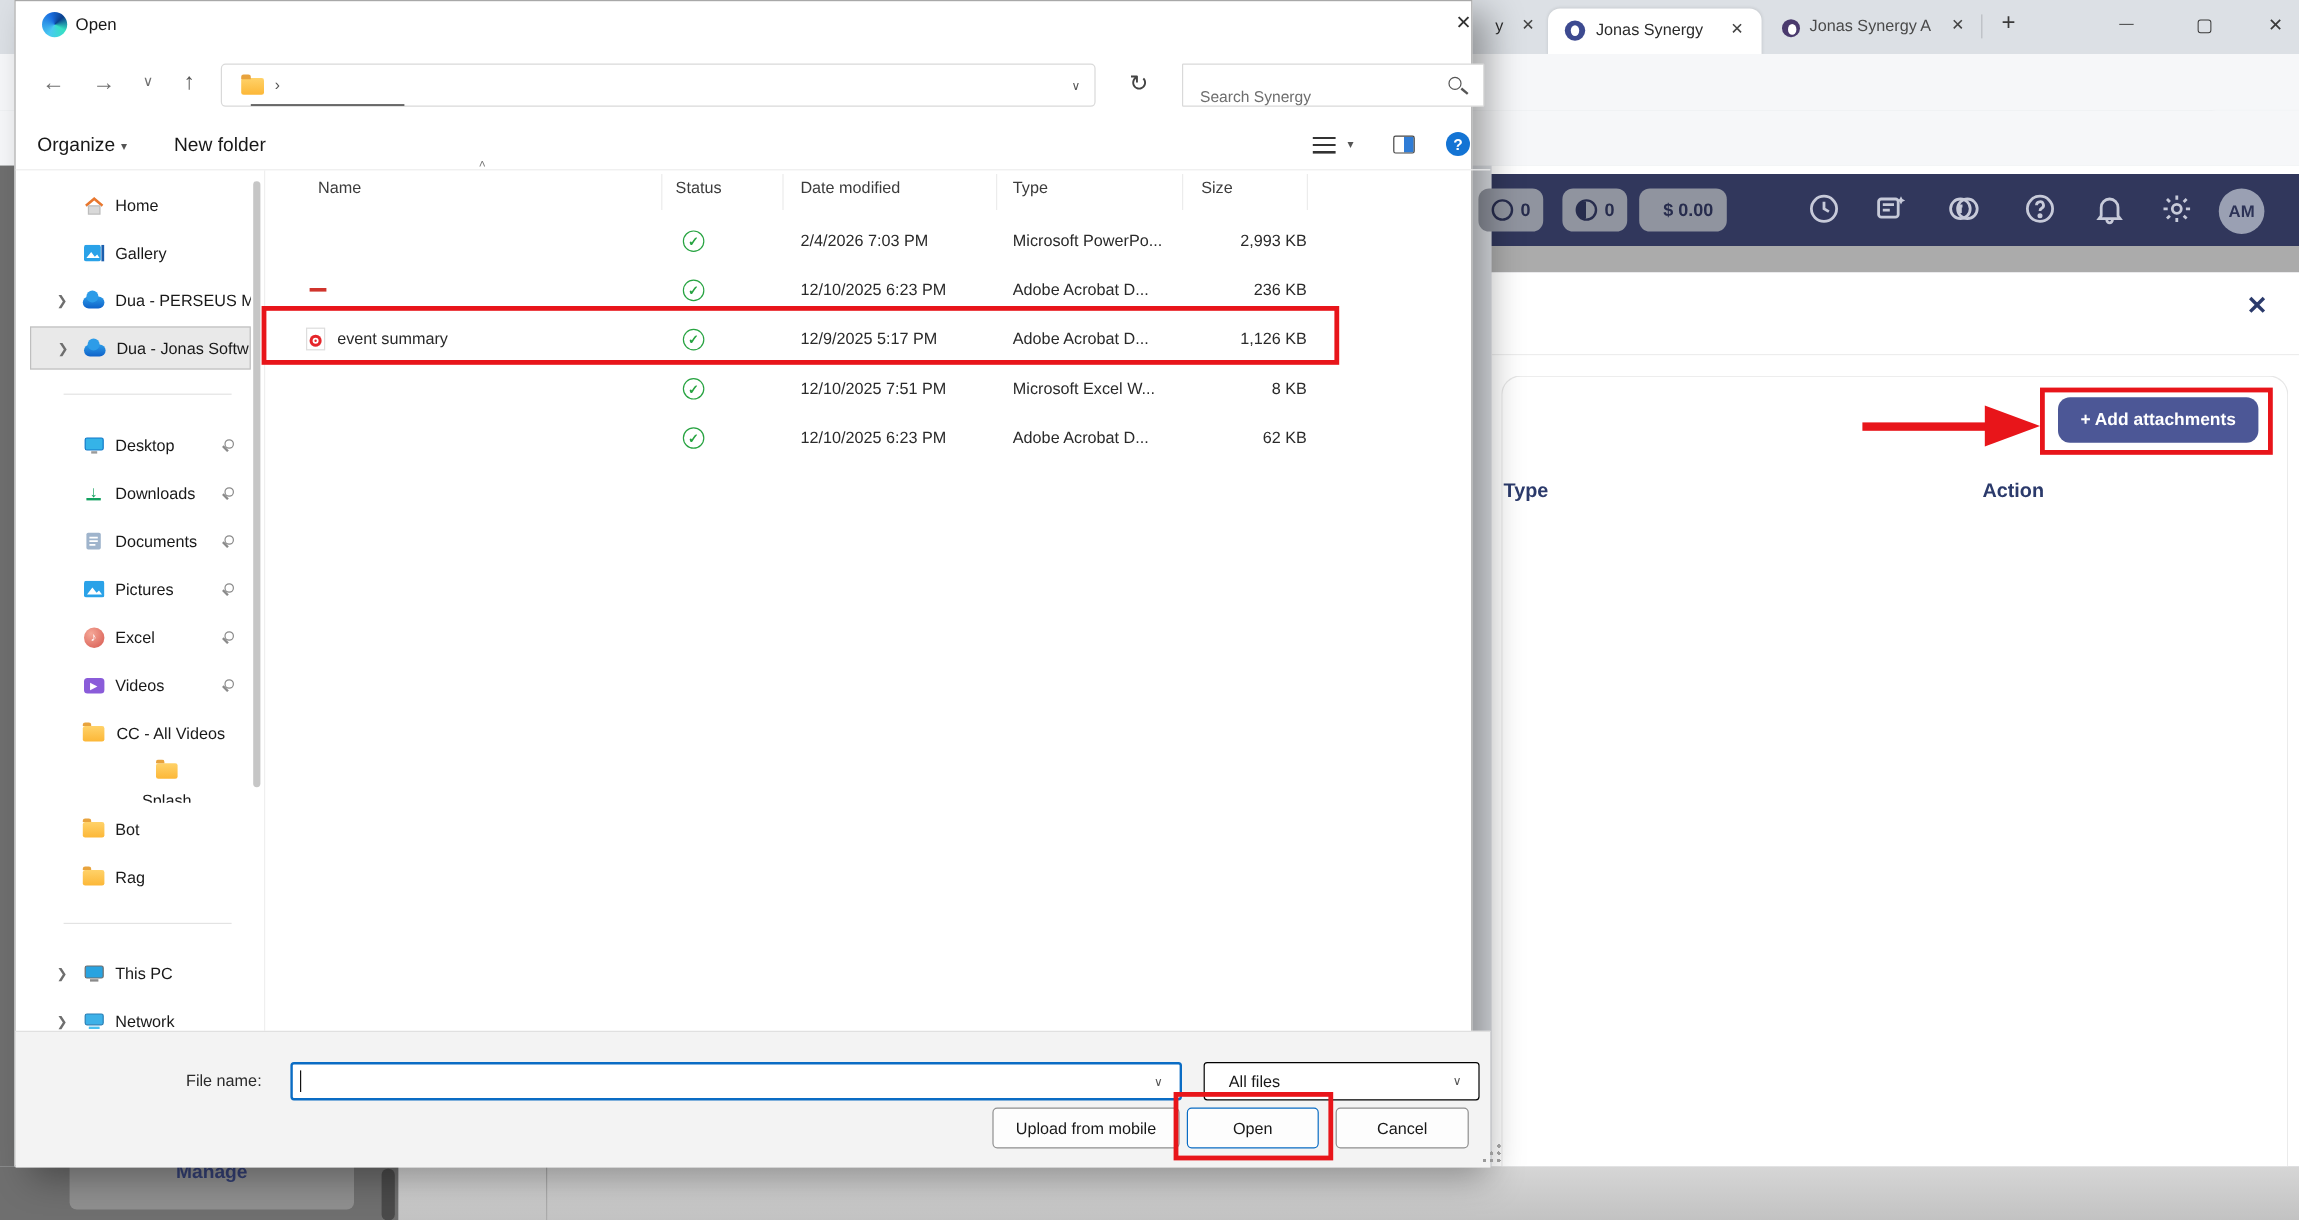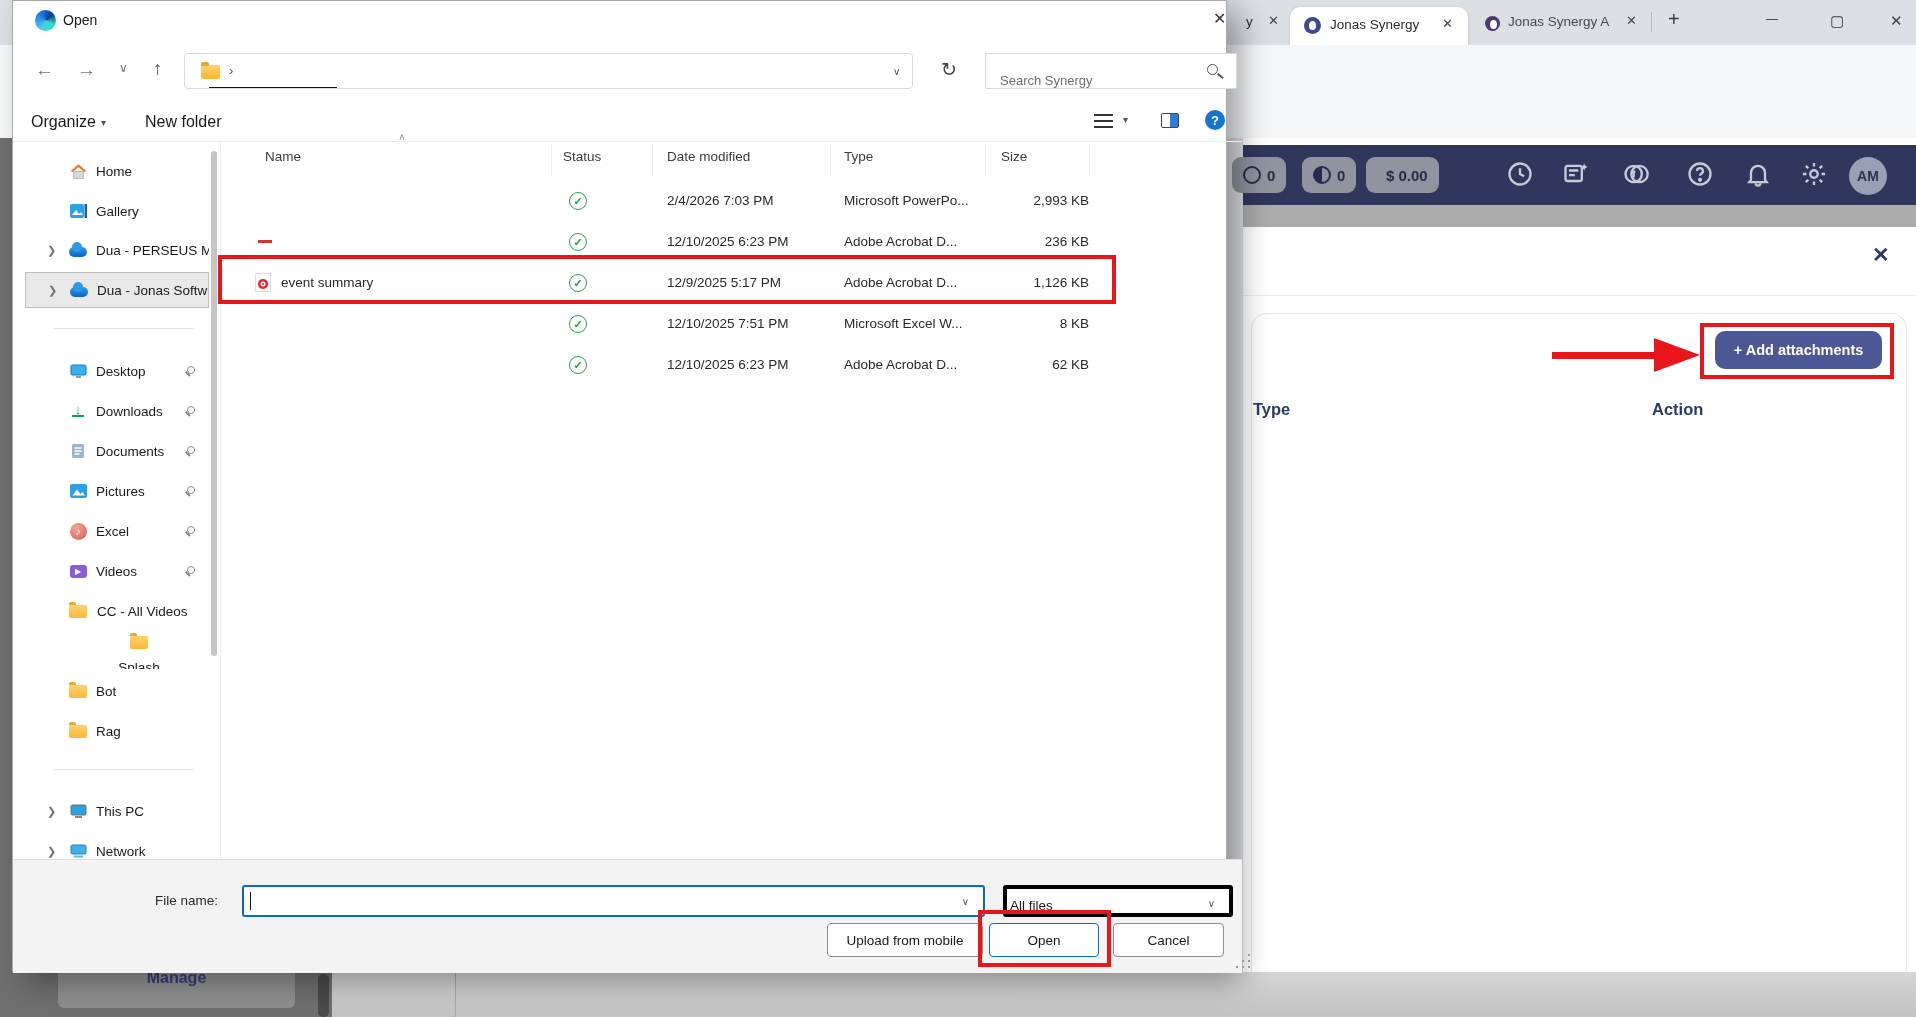--- a/index.html
+++ b/index.html
@@ -85,21 +85,21 @@
   .side-div{position:absolute;left:40px;width:140px;height:1px;background:#e3e3e3;}
   .sscroll{left:198px;top:150px;width:6px;height:505px;background:#c6c6c6;border-radius:3px;}
   .ic16{width:18px;height:18px;display:flex;align-items:center;justify-content:center;flex:none;}
   .cloud{width:18px;height:10px;border-radius:6px;background:linear-gradient(#2d9ce8,#0f62c9);position:relative;margin-top:4px;}
   .cloud::before{content:"";position:absolute;left:3px;top:-5px;width:10px;height:10px;border-radius:50%;background:#2d9ce8;}
   .mini-folder{width:18px;height:13px;background:linear-gradient(#ffd269,#fcb737);border-radius:2px;position:relative;}
   .mini-folder::before{content:"";position:absolute;left:0;top:-3px;width:7px;height:3px;background:#e8a33d;border-radius:2px 2px 0 0;}
   
   .dfoot{left:12px;top:858px;width:1229px;height:114px;background:#f3f3f3;border-top:1px solid #e0e0e0;}
   .fn-input{left:229px;top:884px;width:743px;height:32px;background:#fff;border:2px solid #0a6cc4;border-radius:3px;}
-  .ft-select{left:990px;top:884px;width:230px;height:32px;background:#fff;border:4px solid #000000;border-radius:3px;font-size:13.5px;color:#191919;display:flex;align-items:flex-end;padding-left:3px;}
+  .ft-select{left:990px;top:884px;width:230px;height:32px;background:#fff;border:1px solid #000000;border-radius:3px;font-size:13.5px;color:#191919;display:flex;align-items:center;padding-left:20px;}
   .dbtn{position:absolute;top:922px;height:34px;background:#fdfdfd;border:1px solid #8f8f8f;border-radius:4px;font-size:13.5px;color:#191919;display:flex;align-items:center;justify-content:center;}
   .caret-d{color:#555;font-size:10px;}
   .grip{left:1222px;top:950px;width:18px;height:18px;background:
     radial-gradient(circle 1.5px at 14px 4px,#9a9a9a 98%,transparent),
     radial-gradient(circle 1.5px at 14px 10px,#9a9a9a 98%,transparent),
     radial-gradient(circle 1.5px at 8px 10px,#9a9a9a 98%,transparent),
     radial-gradient(circle 1.5px at 14px 16px,#9a9a9a 98%,transparent),
     radial-gradient(circle 1.5px at 8px 16px,#9a9a9a 98%,transparent),
     radial-gradient(circle 1.5px at 2px 16px,#9a9a9a 98%,transparent);}
   

